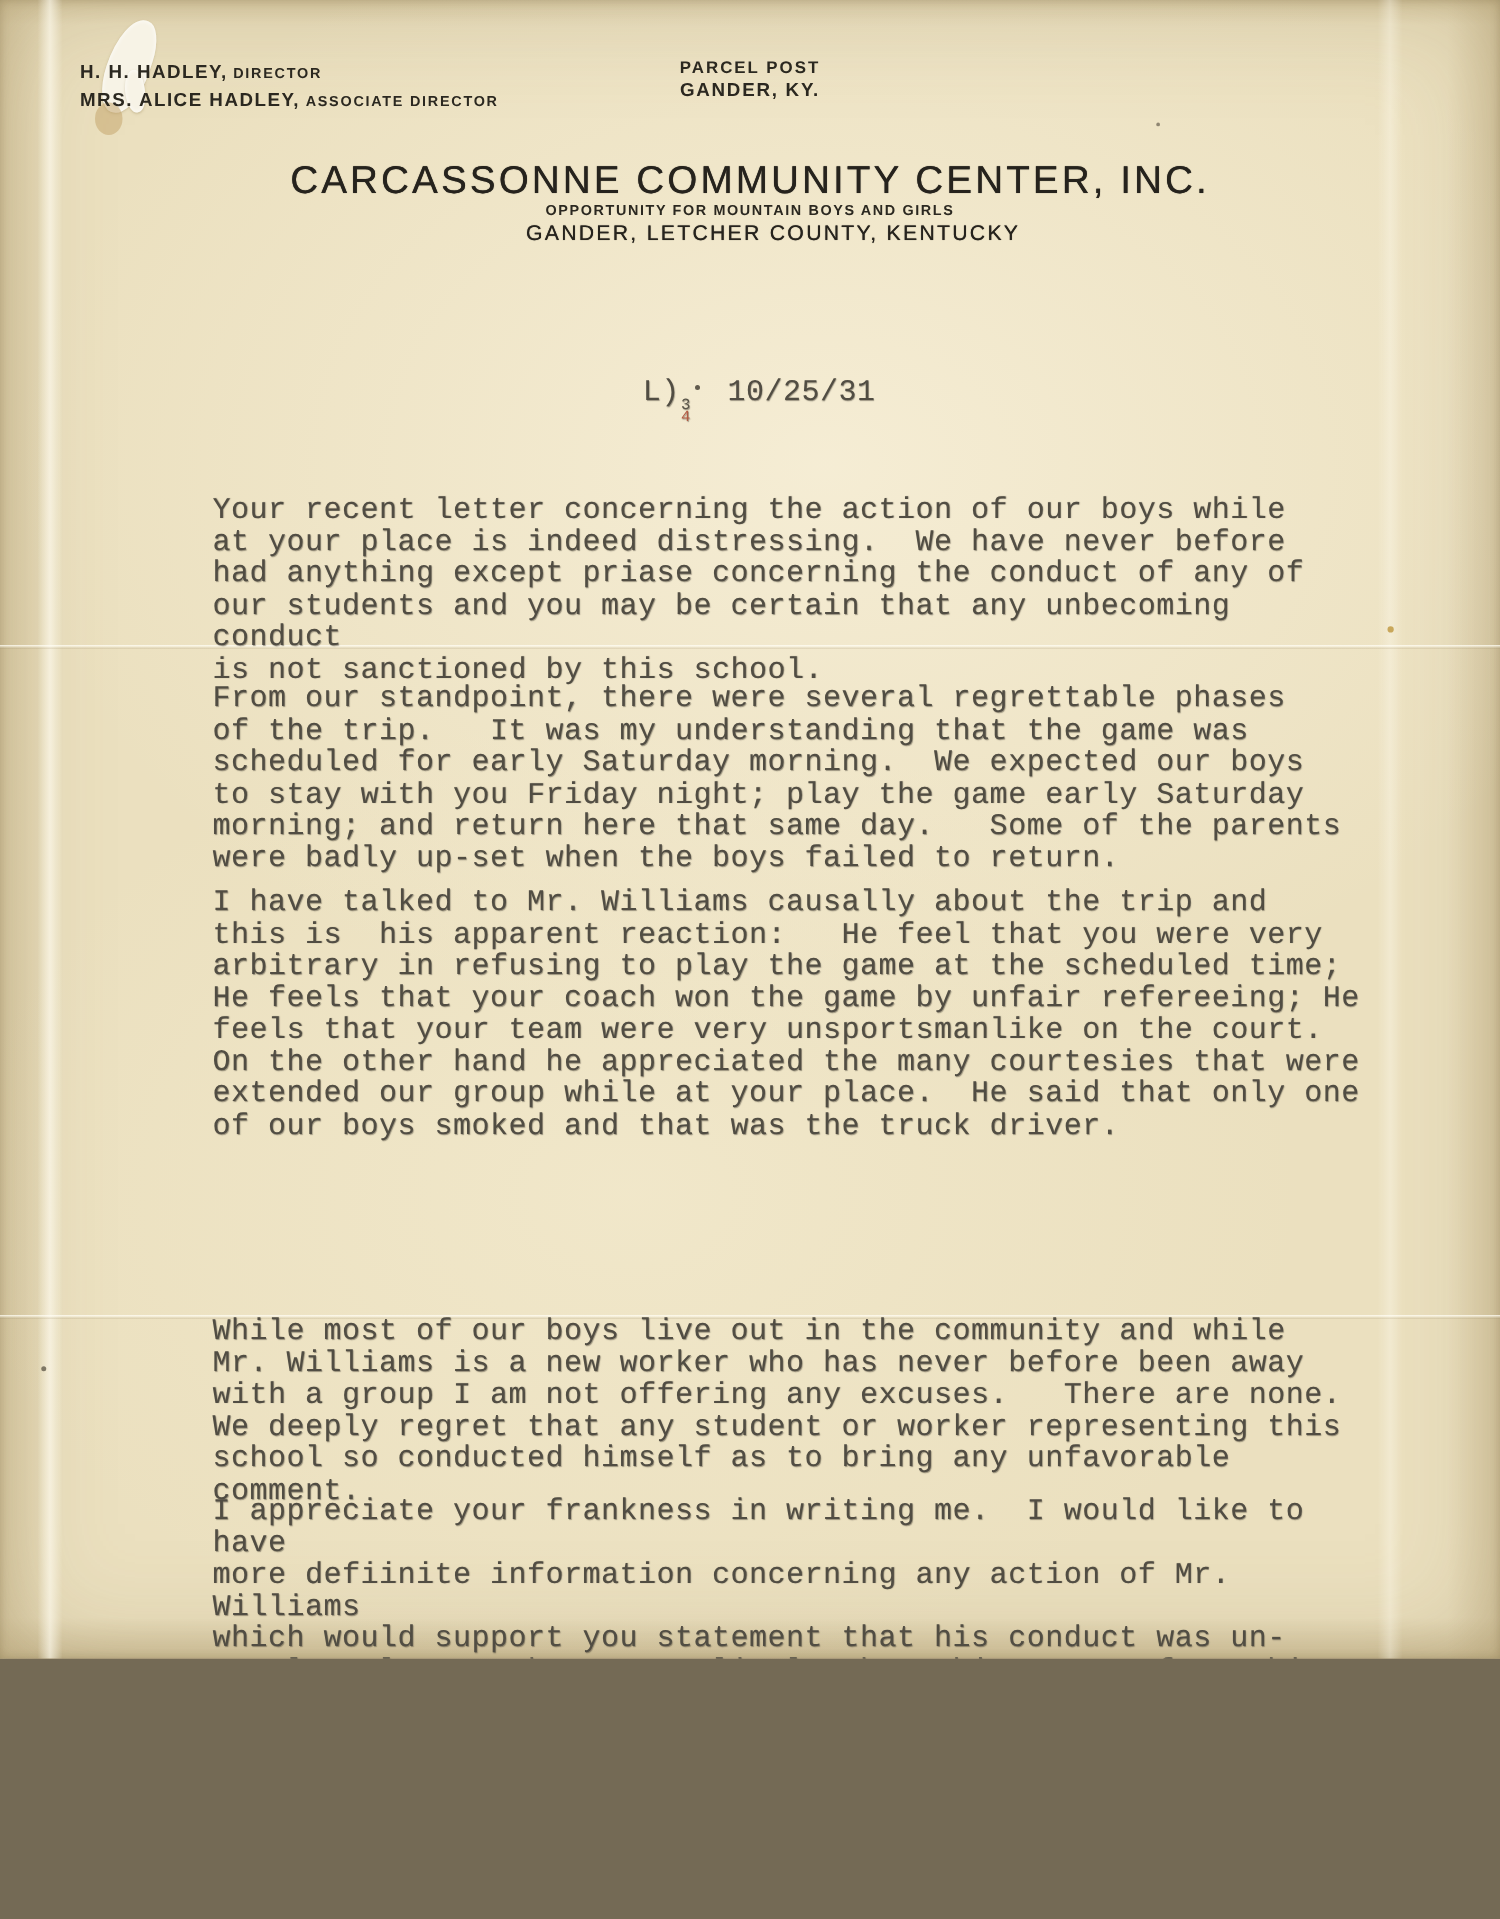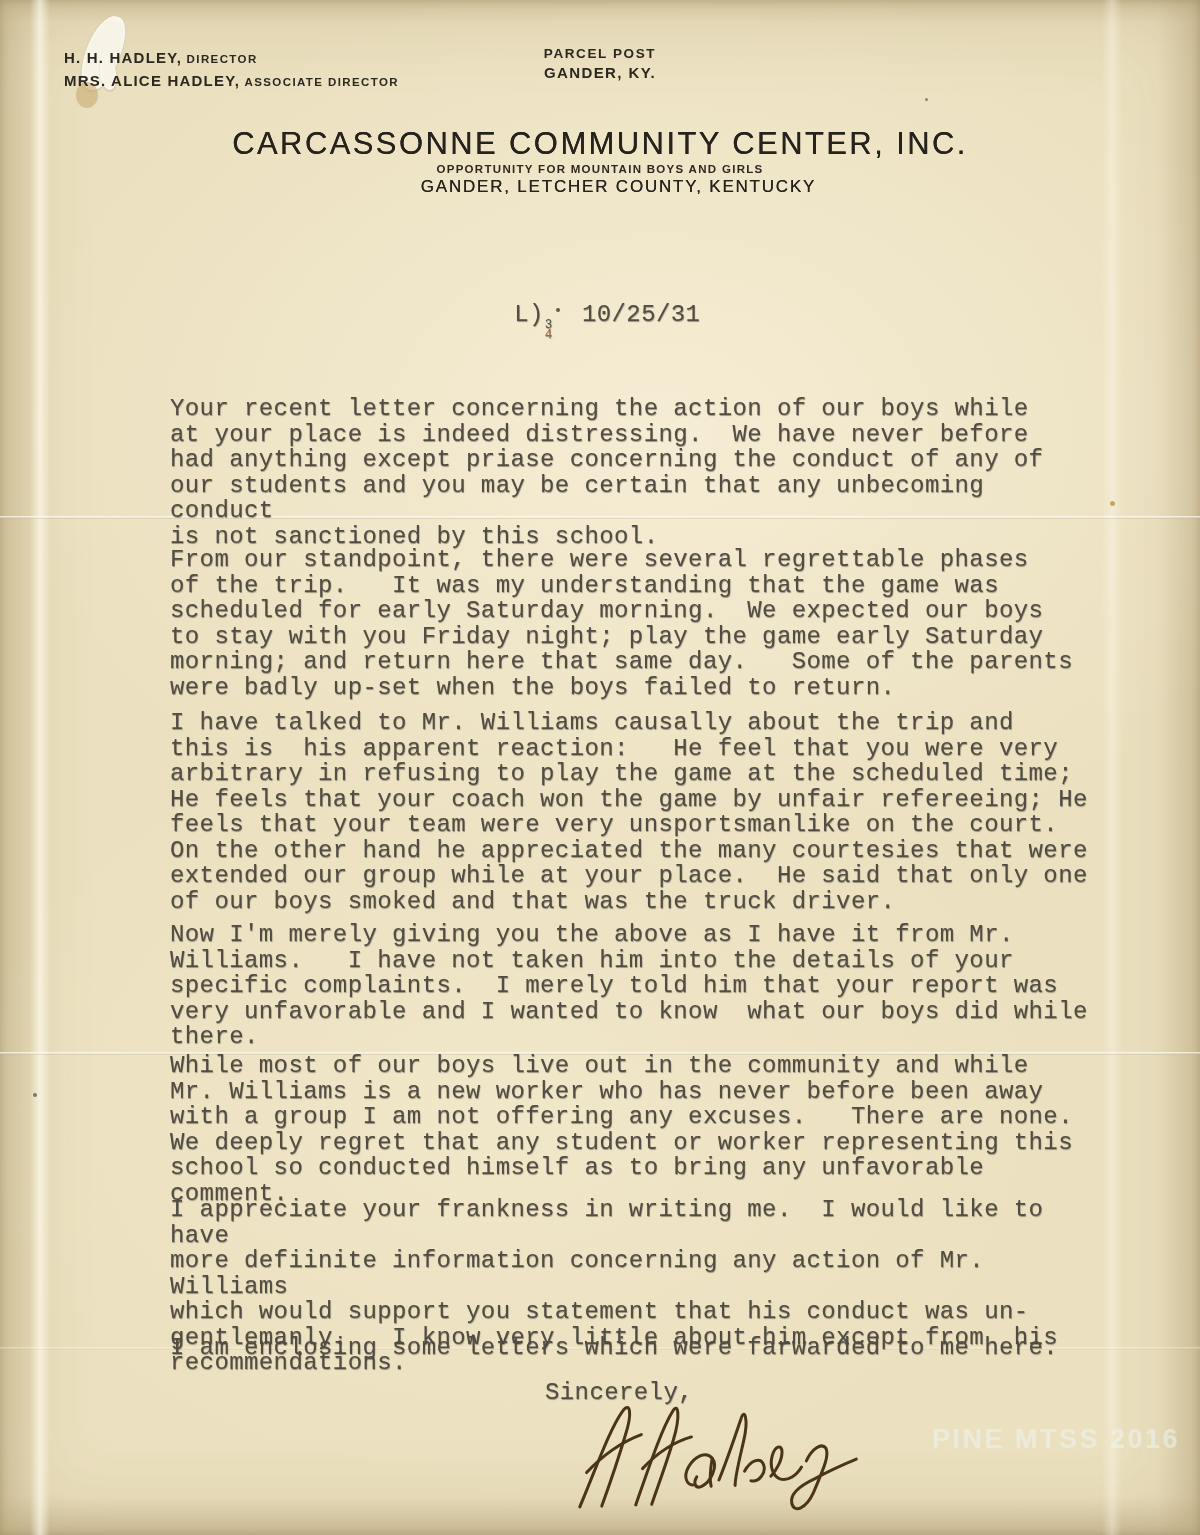--- a/index.html
+++ b/index.html
@@ -1,17 +1,17 @@
 <!DOCTYPE html>
 <html><head>
 <meta charset="utf-8">
 <style>
   html,body{margin:0;padding:0;background:#746a55;}
   .page{
-    position:relative;width:1200px;height:1535px;overflow:hidden;
+    position:relative;width:1200px;height:1327px;overflow:hidden;
     font-family:"Liberation Mono","DejaVu Sans Mono",monospace;
     background:
       radial-gradient(1000px 720px at 55% 28%, rgba(247,239,216,.85) 0%, rgba(247,239,216,0) 65%),
       radial-gradient(900px 650px at 42% 72%, rgba(243,234,206,.7) 0%, rgba(243,234,206,0) 60%),
       linear-gradient(90deg, rgba(205,188,146,.55) 0%, rgba(205,188,146,0) 3.5%, rgba(205,188,146,0) 96.5%, rgba(198,180,138,.5) 100%),
       linear-gradient(180deg, rgba(202,185,142,.5) 0%, rgba(202,185,142,0) 1.5%, rgba(202,185,142,0) 97.5%, rgba(190,172,130,.55) 100%),
       #ebe0bf;
     box-shadow: inset 0 0 90px rgba(130,108,62,.28), inset 0 0 8px rgba(100,82,45,.3);
   }
   
@@ -108,25 +108,20 @@
 morning; and return here that same day.   Some of the parents
 were badly up-set when the boys failed to return.</div>
   <div class="typed para" style="top:710px;">I have talked to Mr. Williams causally about the trip and
 this is  his apparent reaction:   He feel that you were very
 arbitrary in refusing to play the game at the scheduled time;
 He feels that your coach won the game by unfair refereeing; He
 feels that your team were very unsportsmanlike on the court.
 On the other hand he appreciated the many courtesies that were
 extended our group while at your place.  He said that only one
 of our boys smoked and that was the truck driver.</div>
-  <div class="typed para" style="top:922px;">Now I'm merely giving you the above as I have it from Mr.
-Williams.   I have not taken him into the details of your
-specific complaints.  I merely told him that your report was
-very unfavorable and I wanted to know  what our boys did while
-there.</div>
   <div class="typed para" style="top:1053px;">While most of our boys live out in the community and while
 Mr. Williams is a new worker who has never before been away
 with a group I am not offering any excuses.   There are none.
 We deeply regret that any student or worker representing this
 school so conducted himself as to bring any unfavorable comment.</div>
   <div class="typed para" style="top:1197px;">I appreciate your frankness in writing me.  I would like to have
 more defiinite information concerning any action of Mr. Williams
 which would support you statement that his conduct was un-
 gentlemanly.   I know very little about him except from  his
 recommendations.</div>

